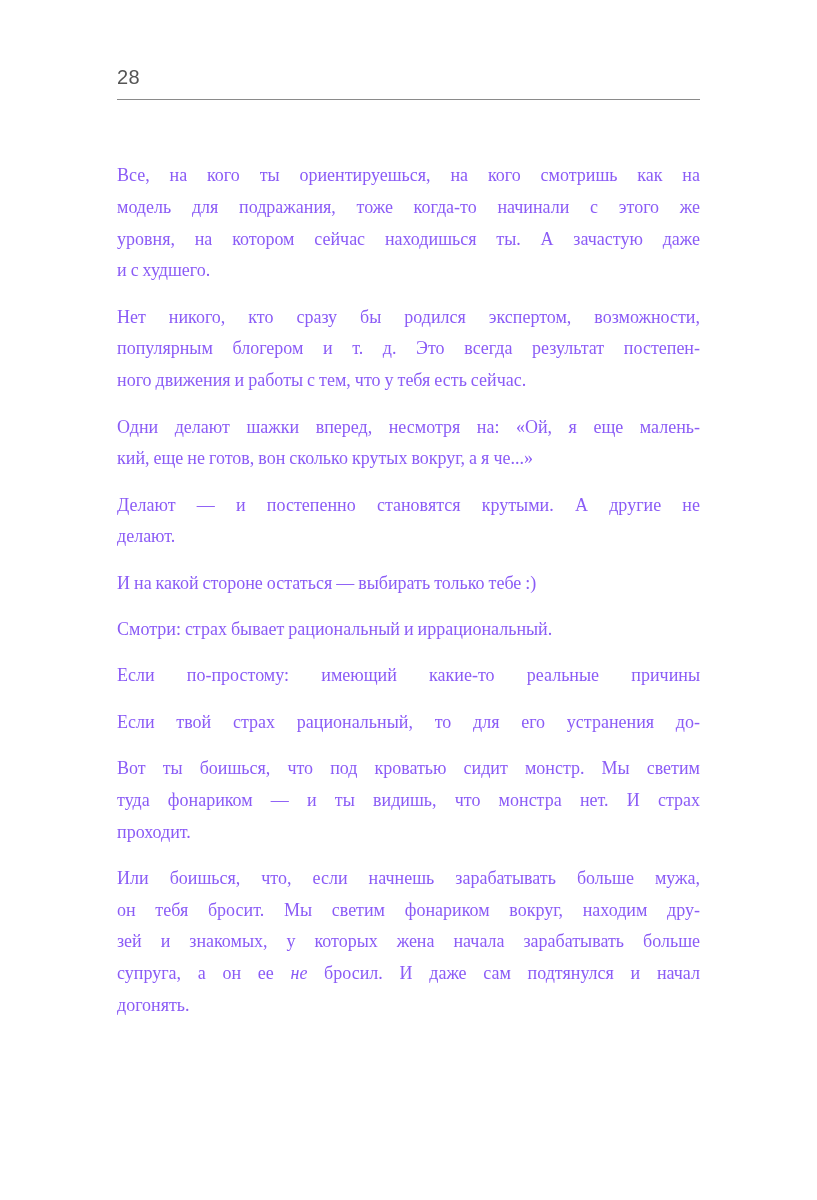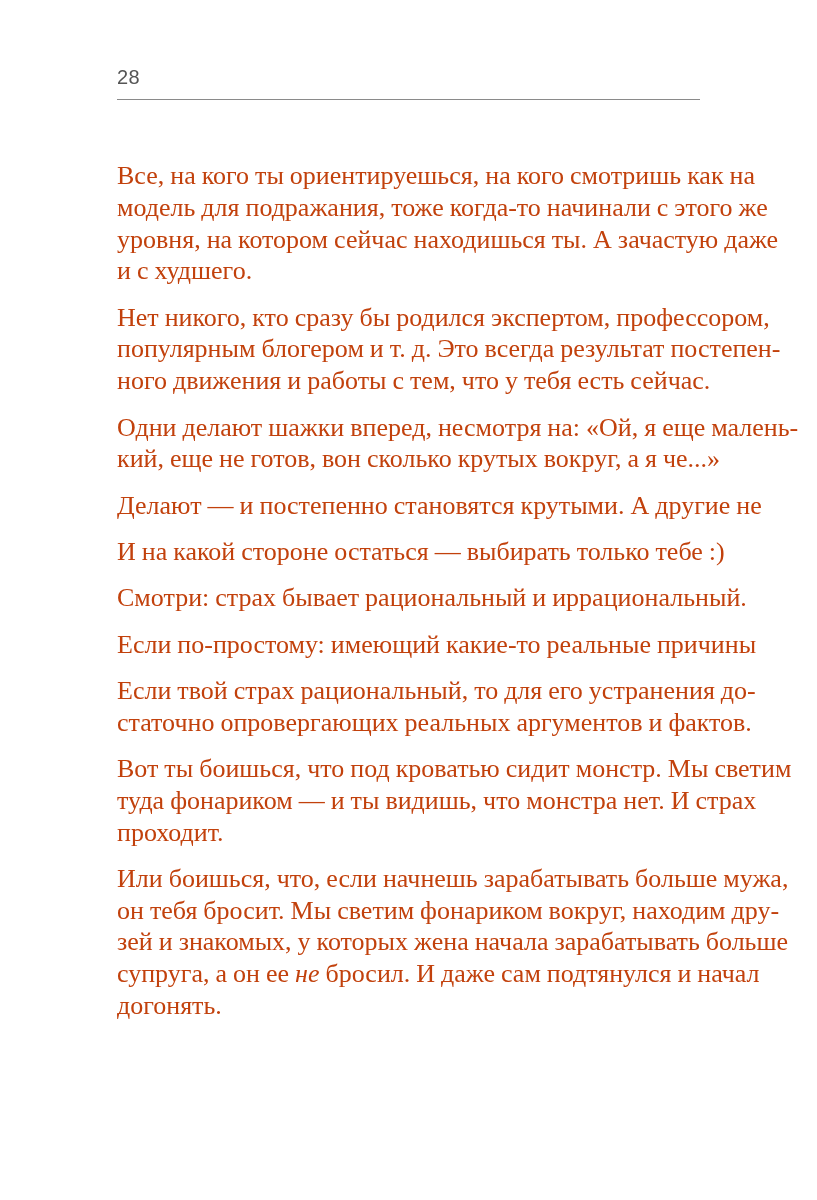--- a/index.html
+++ b/index.html
@@ -43,27 +43,27 @@
       height: 0;
       border-top: 1.5px solid #8a8a8a;
     }
     .body-text {
       position: absolute;
       left: 117px;
       top: 160px;
       width: 583px;
     }
     .para {
-      font-size: 26px;
+      font-size: 18px;
       line-height: 31.8px;
       margin: 0 0 14.5px 0;
       text-align: justify;
       text-align-last: left;
       hyphens: manual;
-      color: #c2410c;
+      color: #8b5cf6;
       word-spacing: -0.5px;
     }
     .para .line {
       display: block;
       text-align: justify;
       text-align-last: justify;
       white-space: nowrap;
     }
     .para .line.last {
       text-align-last: left;
@@ -83,50 +83,50 @@
 <div class="body-text">
 
   <p class="para">
     <span class="line">Все, на кого ты ориентируешься, на кого смотришь как на</span>
     <span class="line">модель для подражания, тоже когда-то начинали с этого же</span>
     <span class="line">уровня, на котором сейчас находишься ты. А зачастую даже</span>
     <span class="line last">и с худшего.</span>
   </p>
 
   <p class="para">
-    <span class="line">Нет никого, кто сразу бы родился экспертом, профессором,</span>
+    <span class="line">Нет никого, кто сразу бы родился экспертом, возможности,</span>
     <span class="line">популярным блогером и т. д. Это всегда результат постепен-</span>
     <span class="line last">ного движения и работы с тем, что у тебя есть сейчас.</span>
   </p>
 
 
   <p class="para">
     <span class="line">Одни делают шажки вперед, несмотря на: «Ой, я еще малень-</span>
     <span class="line last">кий, еще не готов, вон сколько крутых вокруг, а я че...»</span>
   </p>
 
   <p class="para">
     <span class="line">Делают — и постепенно становятся крутыми. А другие не</span>
+    <span class="line last">делают.</span>
   </p>
 
   <p class="para">
     <span class="line last">И на какой стороне остаться — выбирать только тебе :)</span>
   </p>
 
   <p class="para">
     <span class="line last">Смотри: страх бывает рациональный и иррациональный.</span>
   </p>
 
   <p class="para">
     <span class="line">Если по-простому: имеющий какие-то реальные причины</span>
   </p>
 
   <p class="para">
     <span class="line">Если твой страх рациональный, то для его устранения до-</span>
-    <span class="line last">статочно опровергающих реальных аргументов и фактов.</span>
   </p>
 
   <p class="para">
     <span class="line">Вот ты боишься, что под кроватью сидит монстр. Мы светим</span>
     <span class="line">туда фонариком — и ты видишь, что монстра нет. И страх</span>
     <span class="line last">проходит.</span>
   </p>
 
   <p class="para">
     <span class="line">Или боишься, что, если начнешь зарабатывать больше мужа,</span>

